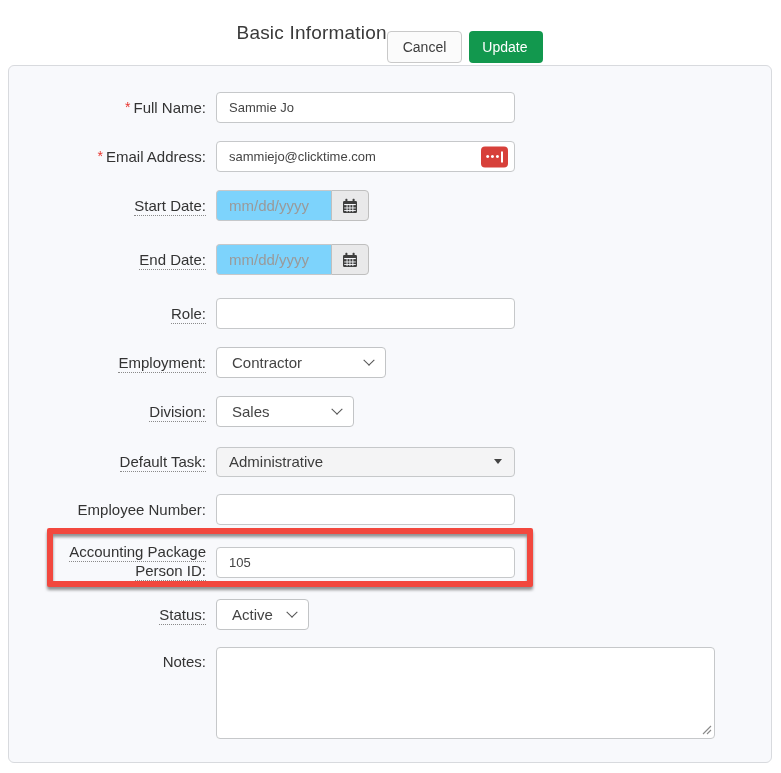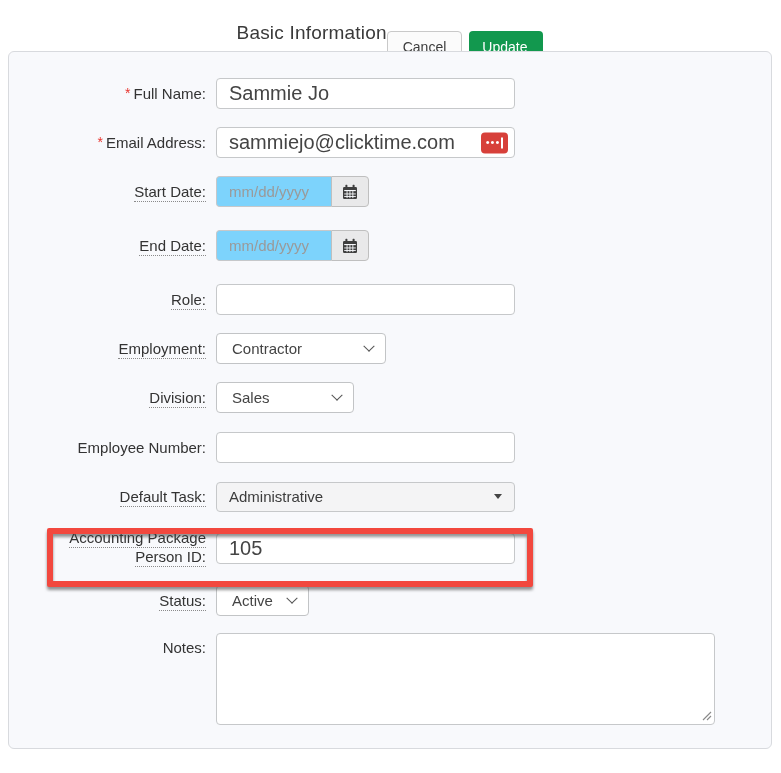--- a/index.html
+++ b/index.html
@@ -23,21 +23,21 @@
   .header-actions { display: flex; gap: 7px; margin-top: 28px; }
   .btn {
     height: 32px; padding: 0 15px; font-size: 14px; border-radius: 4px;
     font-family: inherit; cursor: pointer; line-height: 30px;
   }
   .btn-cancel { background: #fbfbfb; border: 1px solid #c9c9c9; color: #3c3c3c; }
   .btn-update { border: 1px solid transparent; color: #fff; padding-left: 12px; }
 
   
   .panel {
-    position: absolute; left: 8px; top: 51px; width: 764px; height: 698px;
+    position: absolute; left: 8px; top: 65px; width: 764px; height: 698px;
     background: #f8f9fc; border: 1px solid #d8dade; border-radius: 6px;
     padding-top: 26px;
   }
 
   
   .row { display: flex; align-items: center; min-height: 31px; }
   .label-col {
     width: 197px; flex: 0 0 197px; text-align: right;
     font-size: 15px; color: #333;
   }
@@ -48,21 +48,21 @@
   .required-star { color: #e8352e; margin-right: 3px; font-size: 14px; position: relative; top: -1px; }
 
   .mb18 { margin-bottom: 18px; }
   .mb23 { margin-bottom: 23px; }
   .mb19 { margin-bottom: 19px; }
   .mb17 { margin-bottom: 17px; }
 
   
   .text-input {
     height: 31px; border: 1px solid #c6c8ca; border-radius: 4px;
-    background: #fff; font-family: inherit; font-size: 20px; color: #444;
+    background: #fff; font-family: inherit; font-size: 13px; color: #444;
     padding: 0 12px; outline: none;
   }
   .text-input::placeholder { color: #9a9a9a; }
   .w-std { width: 299px; }
 
   
   .date-group { display: flex; }
   .date-input {
     width: 115px; height: 31px; border: 1px solid #c6c8ca; border-right: none;
     border-radius: 4px 0 0 4px; background: #7dd3fc; font-family: inherit;
@@ -249,38 +249,38 @@
         <label class="lbl tip">Division:</label>
       </div>
       <div class="control-col">
         <div class="select w-div">
           <span>Sales</span>
           <span class="chev"></span>
         </div>
       </div>
     </div>
 
-    <div class="row mb18">
-      <div class="label-col">
-        <label class="lbl">Employee Number:</label>
-      </div>
-      <div class="control-col">
-        <input type="text" class="text-input w-std" value="" style="">
-      </div>
-    </div>
-
     <div class="row mb17">
       <div class="label-col">
         <label class="lbl tip">Default Task:</label>
       </div>
       <div class="control-col">
         <div class="dropdown-task">
           <span>Administrative</span>
           <span class="caret"></span>
         </div>
+      </div>
+    </div>
+
+    <div class="row mb18">
+      <div class="label-col">
+        <label class="lbl">Employee Number:</label>
+      </div>
+      <div class="control-col">
+        <input type="text" class="text-input w-std" value="" style="">
       </div>
     </div>
 
     <div class="row row-acct mb18">
       <div class="label-col two-line">
         <span class="lbl tip">Accounting Package</span><br>
         <span class="lbl tip">Person ID:</span>
       </div>
       <div class="control-col">
         <input type="text" class="text-input w-std" value="105" style="">

